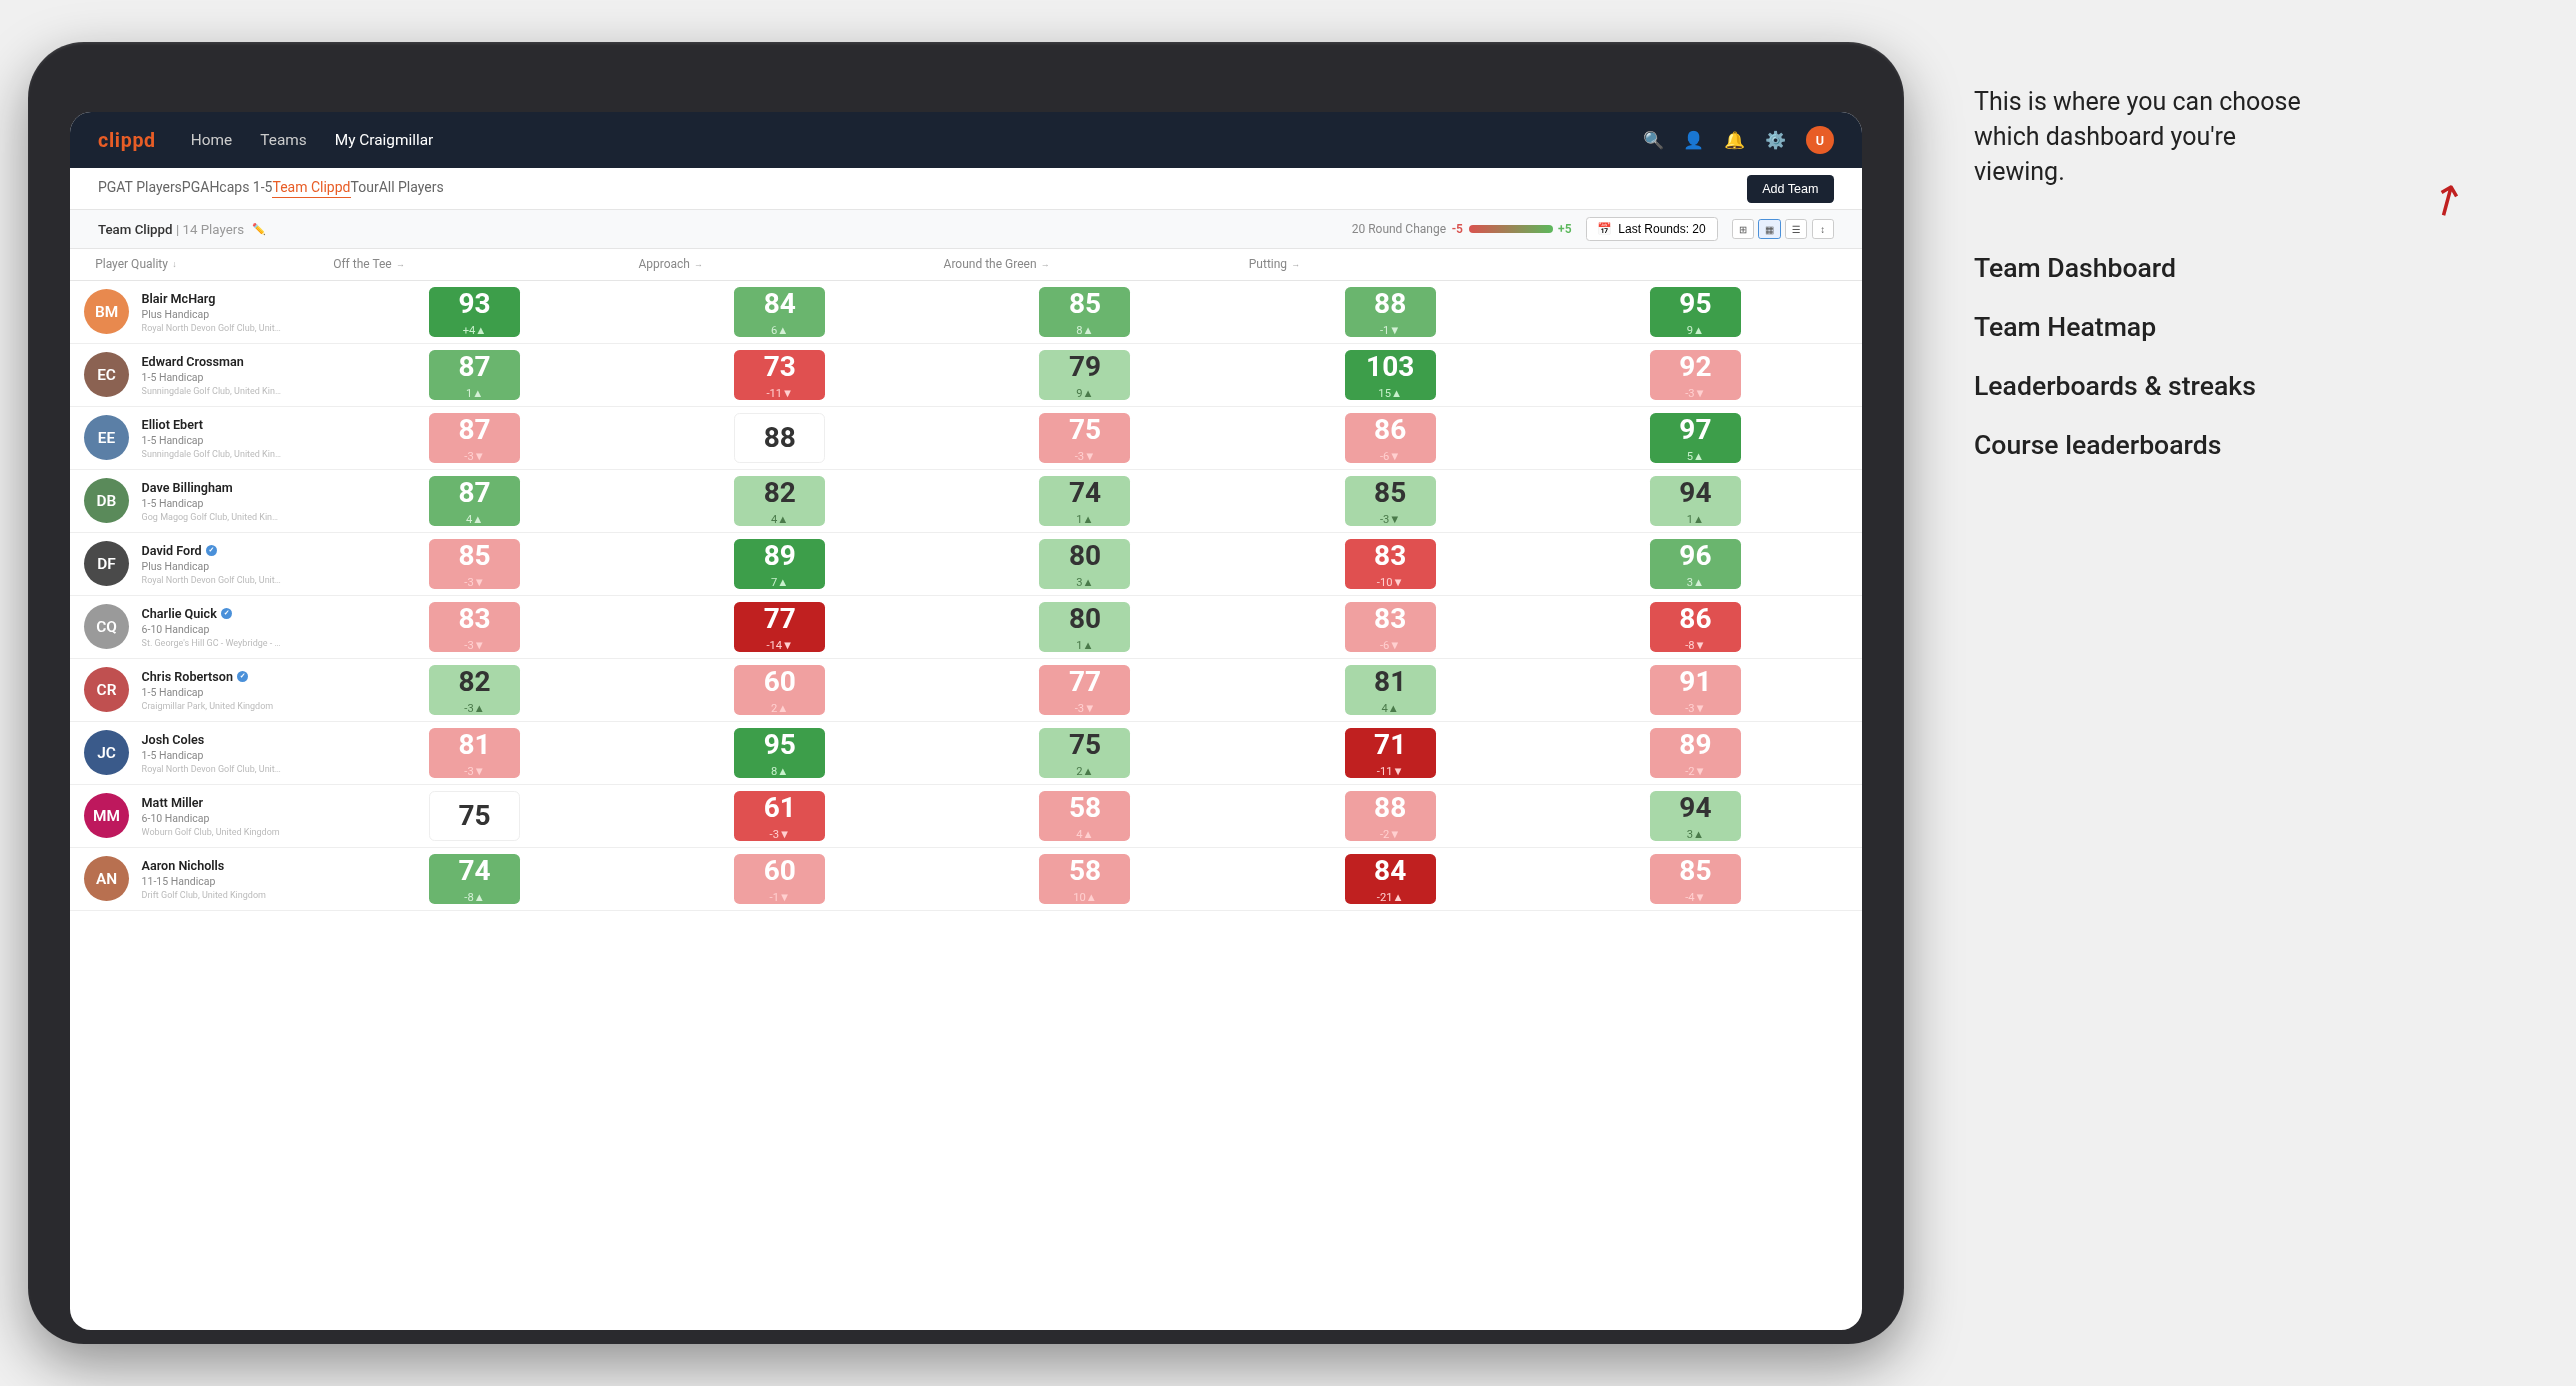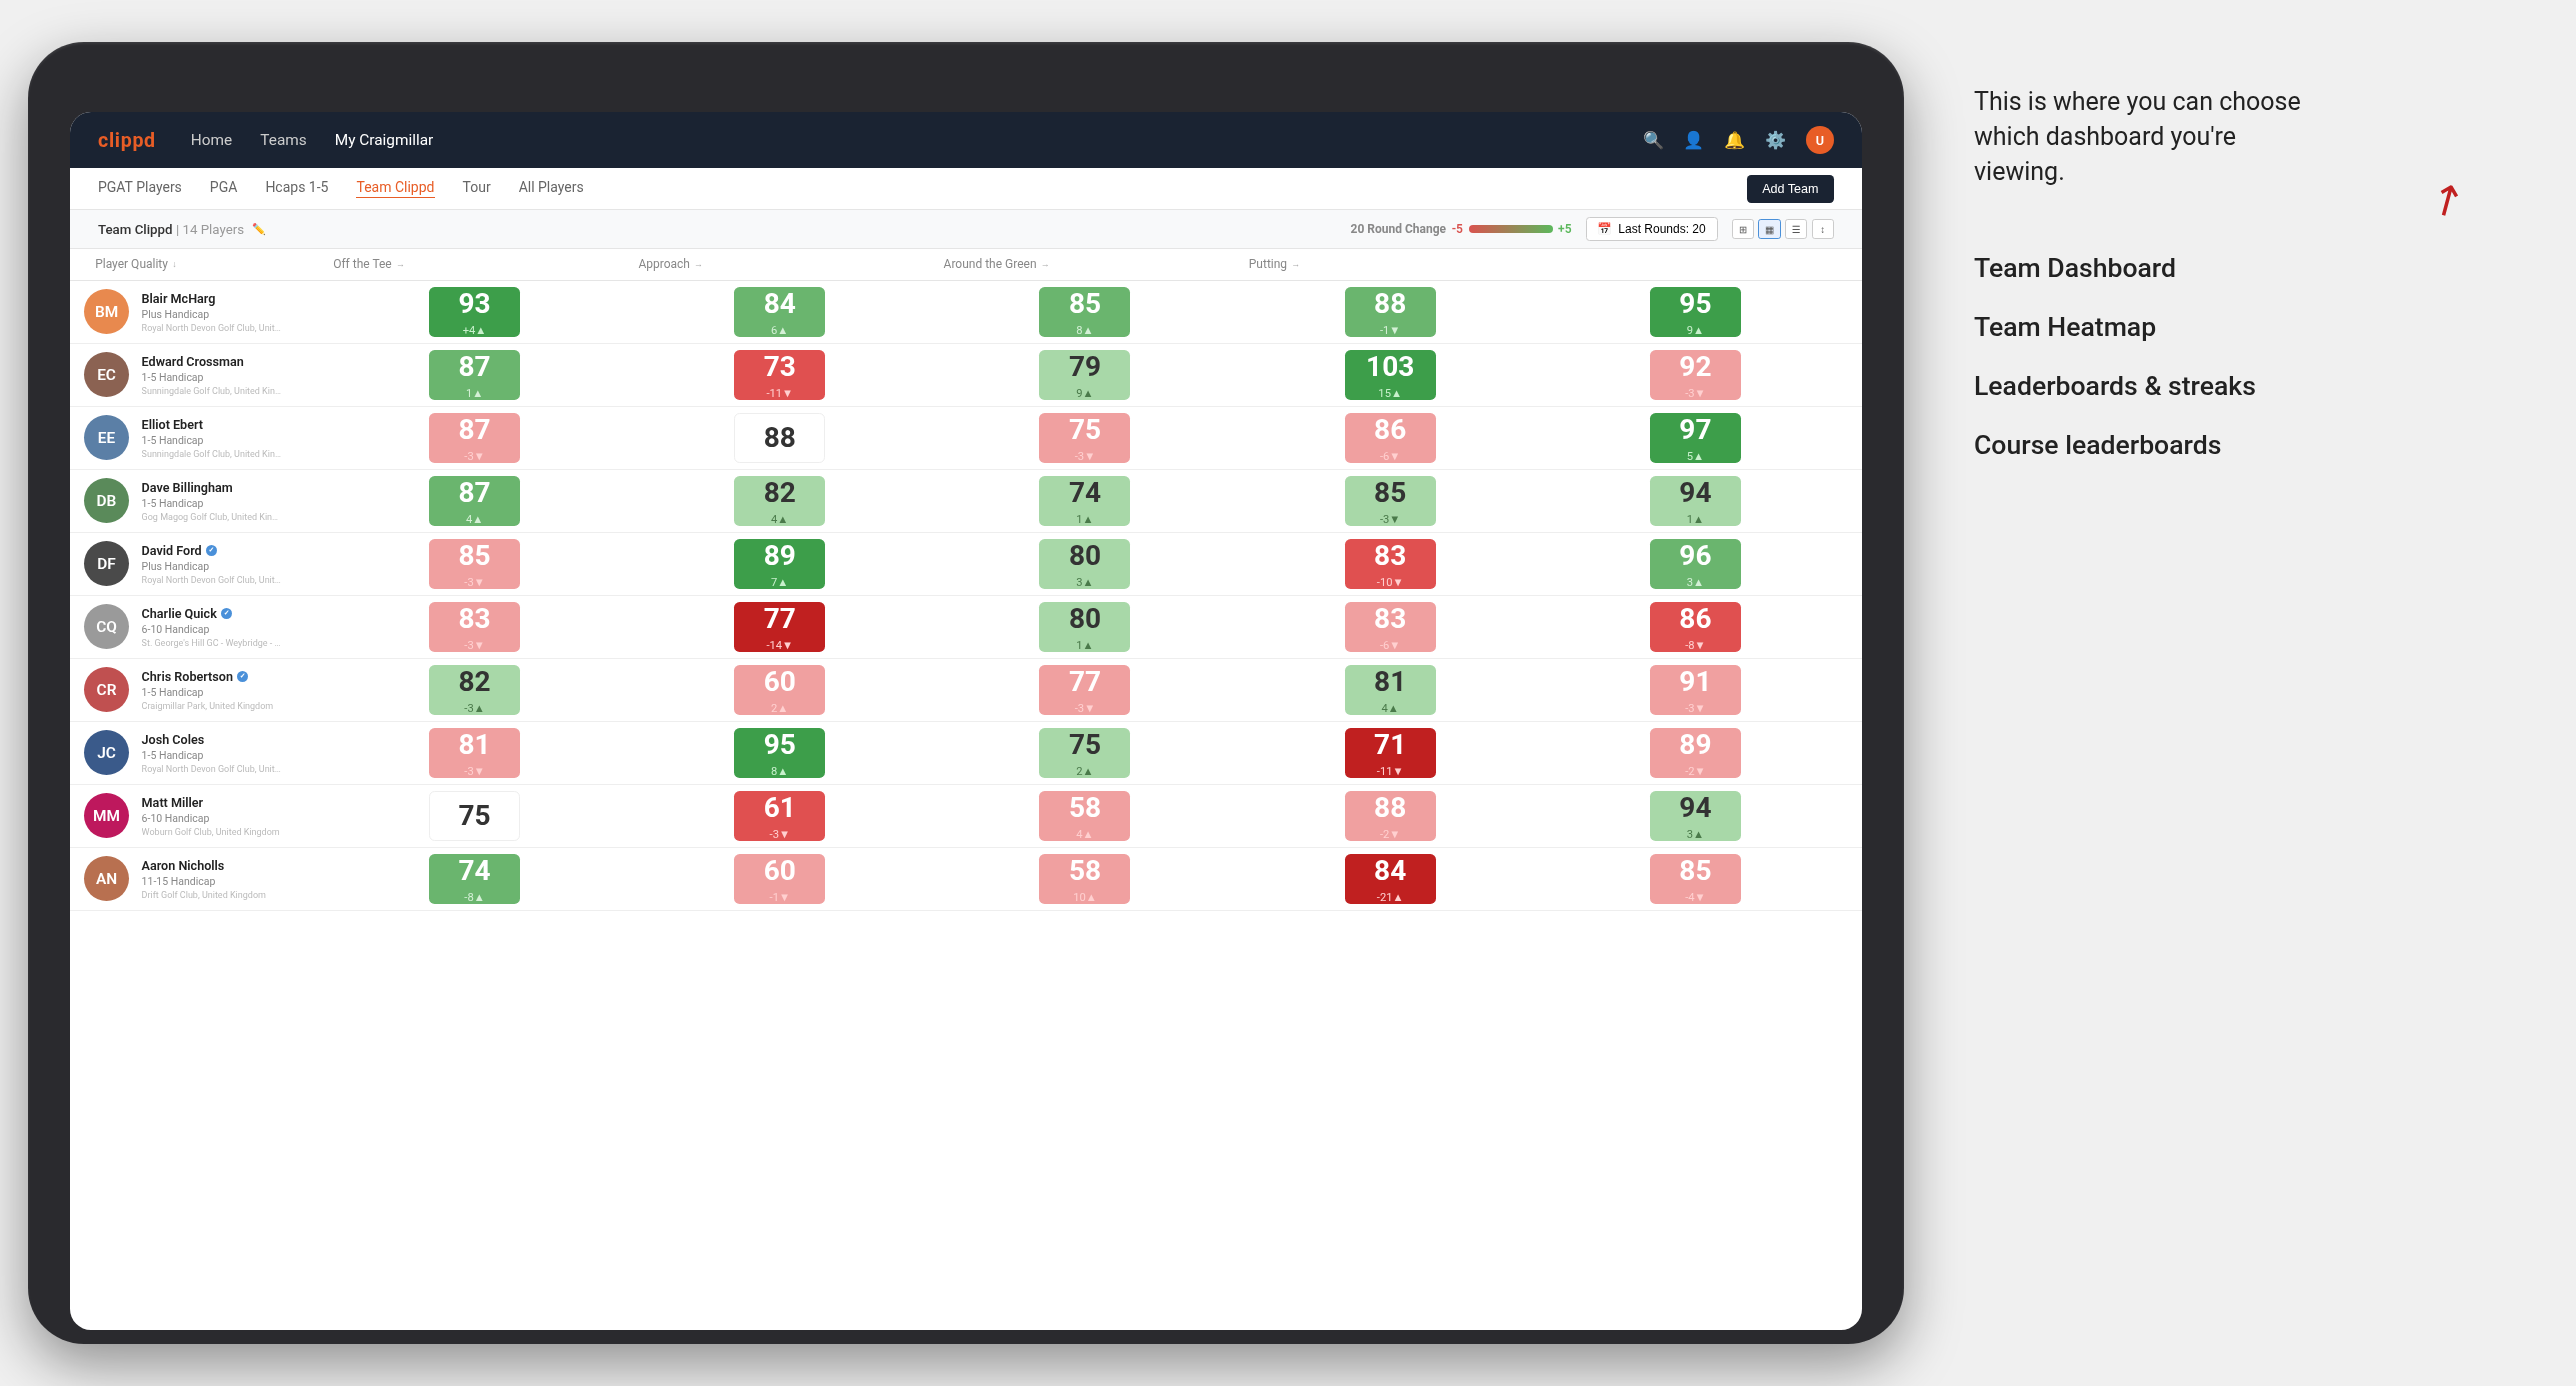--- a/index.html
+++ b/index.html
@@ -104,21 +104,20 @@
     }
 
     
     .sub-nav {
       background: #fff;
       border-bottom: 0.7px solid #e5e5e5;
       height: 42px;
       display: flex;
       align-items: center;
       padding: 0 28px;
-      gap: 28px;
       flex-shrink: 0;
     }
 
     .sub-tab {
       font-size: 14px;
       color: #666;
       cursor: pointer;
       padding-bottom: 2.8px;
       border-bottom: 1.4px solid transparent;
     }
@@ -176,21 +175,21 @@
       font-size: 12.6px;
       color: #555;
     }
 
     .round-change {
       display: flex;
       align-items: center;
       gap: 5.6px;
     }
 
-    .change-label { color: #888; font-size: 12px; font-weight: bold; }
+    .change-label { color: #888; font-size: 12px; }
     .change-neg { color: #d9534f; font-size: 12px; font-weight: 600; }
     .change-bar {
       width: 84px;
       height: 8.4px;
       background: linear-gradient(to right, #d9534f, #5cb85c);
       border-radius: 4.2px;
     }
     .change-pos { color: #5cb85c; font-size: 12px; font-weight: 600; }
 
     .last-rounds-btn {

